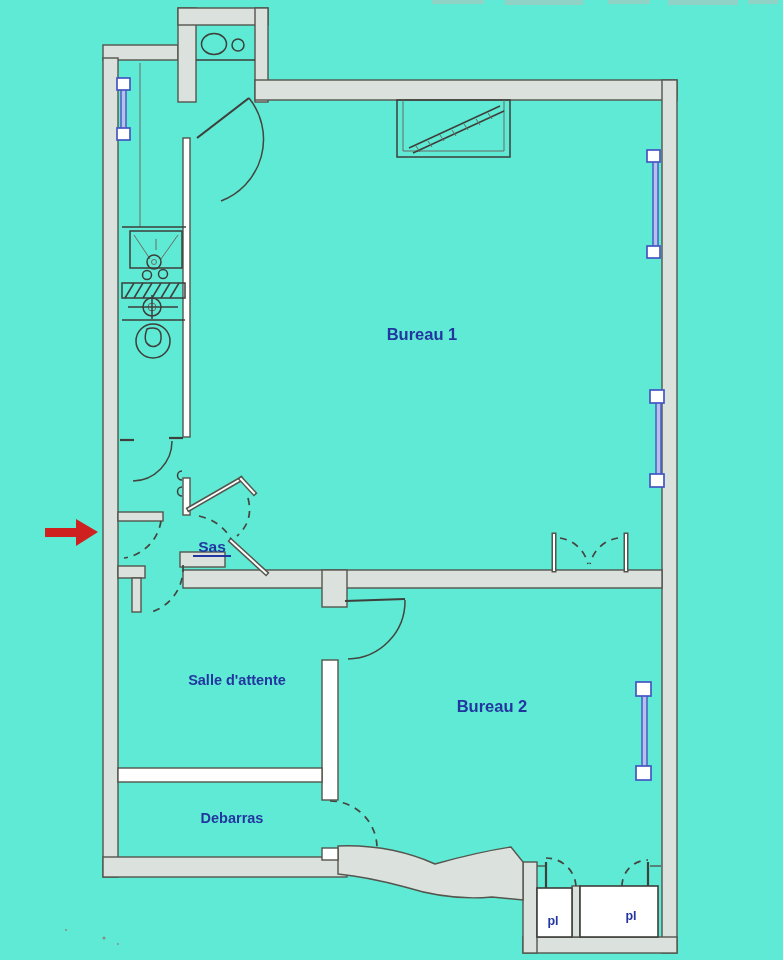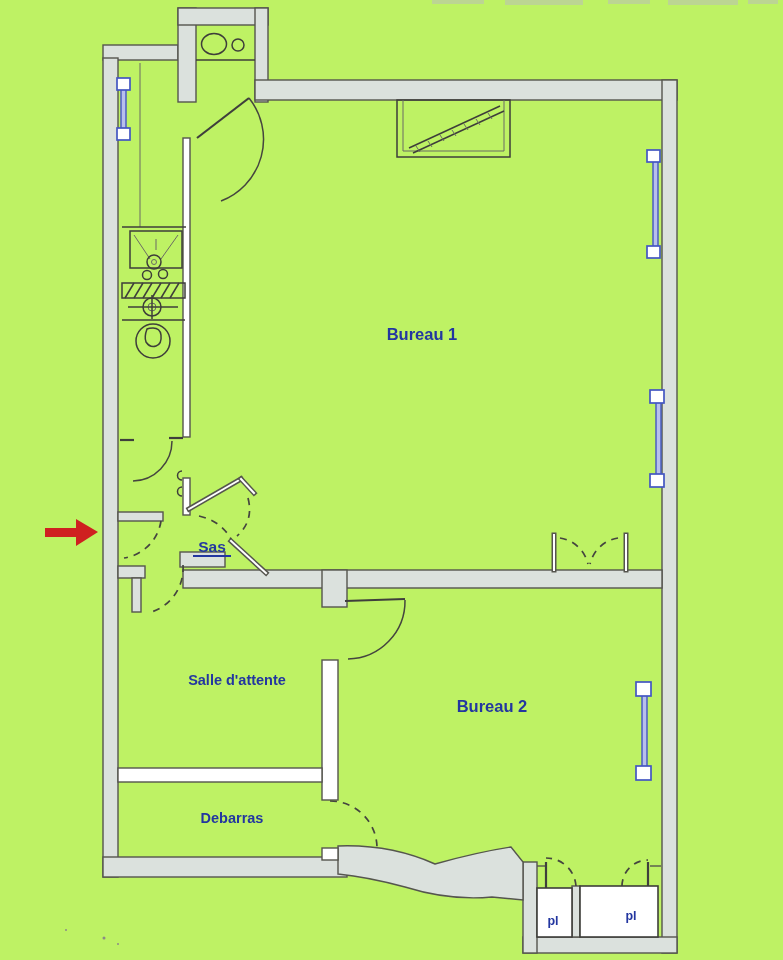--- a/index.html
+++ b/index.html
@@ -1,16 +1,16 @@
 <!DOCTYPE html>
 <html style="--label-blue: #2336a0; --wall-fill: #dbe1dd; --wall-stroke: #55554e; --radiator-blue: #4456c2; --arrow-red: #cf2020;"><head>
 <meta charset="utf-8">
 <style>
   html,body{margin:0;padding:0;background:#ffffff;}
-  .page{position:relative;width:783px;height:960px;background:#bef264;overflow:hidden;
+  .page{position:relative;width:783px;height:960px;background:#5eead4;overflow:hidden;
         font-family:"Liberation Sans",sans-serif;}
   svg{display:block}
   .wall{fill:var(--wall-fill);stroke:var(--wall-stroke);stroke-width:1.4;}
   .partition{fill:#ffffff;stroke:var(--wall-stroke);stroke-width:1.4;}
   .floorbox{fill:#ffffff;stroke:#3e3e3a;stroke-width:1.6;}
   .wallbar{stroke:var(--wall-stroke);stroke-width:5;fill:none;stroke-linecap:square;}
   .wallbar-core{stroke:#ffffff;stroke-width:2;fill:none;stroke-linecap:square;}
   .door-arc{fill:none;stroke:#45453f;stroke-width:1.5;}
   .door-arc-dashed{fill:none;stroke:#45453f;stroke-width:1.7;stroke-dasharray:7 6;}
   .leaf{stroke:#3f3f3c;stroke-width:2.2;fill:none;}

